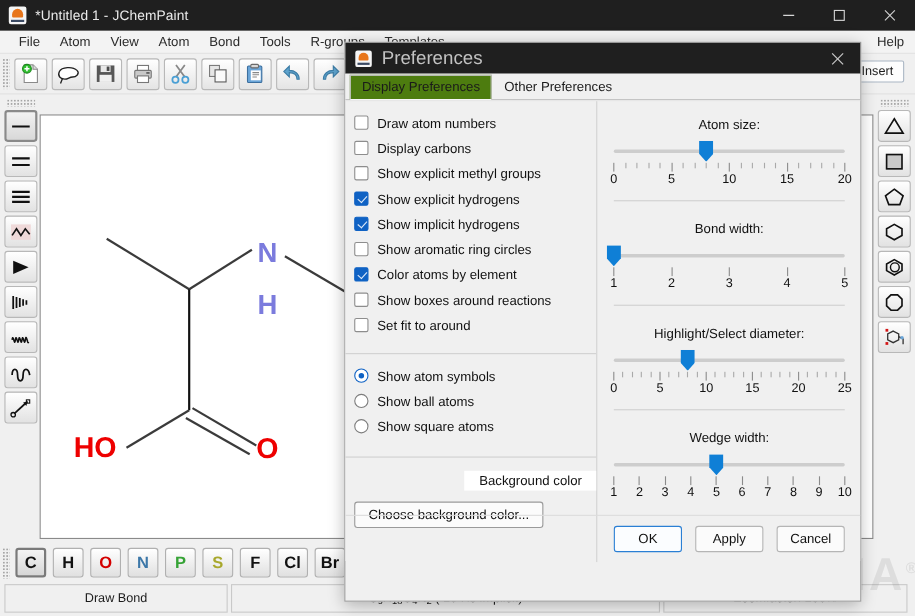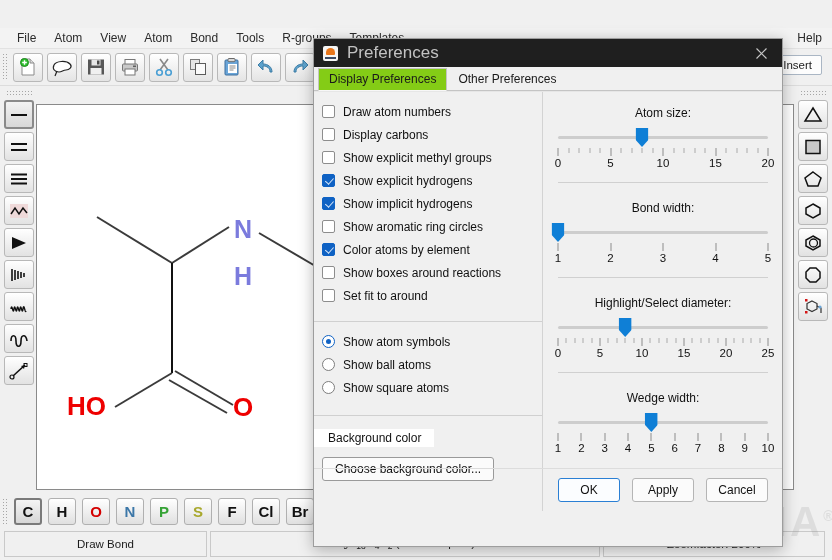--- a/index.html
+++ b/index.html
@@ -174,21 +174,21 @@
 
   .tabstrip {
     height: 24px; background: #f0f0f0; position: relative;
     border-bottom: 1px solid #c4c4c4; display: flex; align-items: flex-end; padding-left: 4px;
   }
   .tab {
     font-size: 12px; color: #1a1a1a; padding: 3px 10px 4px 10px;
     border: 1px solid transparent; position: relative; top: 1px;
   }
   .tab.active {
-    background: #84cc16; border: 1px solid #c4c4c4; border-bottom: 1px solid #f7f7f7;
+    background: #4d7c0f; border: 1px solid #c4c4c4; border-bottom: 1px solid #f7f7f7;
   }
   .dlg-body {
     position: relative; height: 419px; background: #f0f0f0;
     border-top: 1px solid #e6e6e6;
   }
   .col-left {
     position: absolute; left: 0; top: 0; width: 229px; height: 419px;
     border-right: 1px solid #d3d3d3;
   }
   .col-right {
@@ -275,20 +275,42 @@
     color: rgba(130,130,130,.17); pointer-events: none; white-space: nowrap;
     font-family: "Liberation Sans", sans-serif;
   }
   .watermark sup { font-size: 14px; vertical-align: super; }
 </style>
 </head>
 <body>
 
 <div id="app">
 
+  <div class="titlebar">
+    <div class="title-icon"></div>
+    <div class="title-text">*Untitled 1 - JChemPaint</div>
+    <div class="win-btns">
+      <div class="win-btn">
+        <svg width="12" height="12" viewBox="0 0 12 12">
+            <line x1="1" y1="6" x2="11" y2="6" stroke="#d6d6d6" stroke-width="1"></line>
+          </svg>
+      </div>
+      <div class="win-btn">
+        <svg width="12" height="12" viewBox="0 0 12 12">
+            <rect x="1.5" y="1.5" width="9" height="9" fill="none" stroke="#d6d6d6" stroke-width="1"></rect>
+          </svg>
+      </div>
+      <div class="win-btn">
+        <svg width="12" height="12" viewBox="0 0 12 12">
+            <line x1="1.5" y1="1.5" x2="10.5" y2="10.5" stroke="#d6d6d6" stroke-width="1"></line>
+            <line x1="10.5" y1="1.5" x2="1.5" y2="10.5" stroke="#d6d6d6" stroke-width="1"></line>
+          </svg>
+      </div>
+    </div>
+  </div>
 
   <div class="menubar">
     <div class="menu-items" id="menu-items">
         <div class="menu-item">File</div>
         <div class="menu-item">Atom</div>
         <div class="menu-item">View</div>
         <div class="menu-item">Atom</div>
         <div class="menu-item">Bond</div>
         <div class="menu-item">Tools</div>
         <div class="menu-item">R-groups</div>
@@ -606,21 +628,21 @@
               <span class="radio"></span>
               <span class="chk-label">Show ball atoms</span>
             </div>
             <div class="radio-row">
               <span class="radio"></span>
               <span class="chk-label">Show square atoms</span>
             </div>
           </div>
         <div class="hr" style="margin-top:16px;margin-left:0;margin-right:0;"></div>
         <div style="height:12px"></div>
-        <div style="">
+        <div style="padding-left:12px;text-align:right;">
           <span class="bg-label">Background color</span>
         </div>
         <div style="height:10px"></div>
         <div class="choose-btn" style="display:inline-block;margin-left:8px;">Choose background color...</div>
       </div>
 
       <div class="col-right" id="slider-column">
           <div class="slider-block" style="padding-top: 14px;">
             <div class="slider-title">Atom size:</div>
             <div class="slider-wrap">

